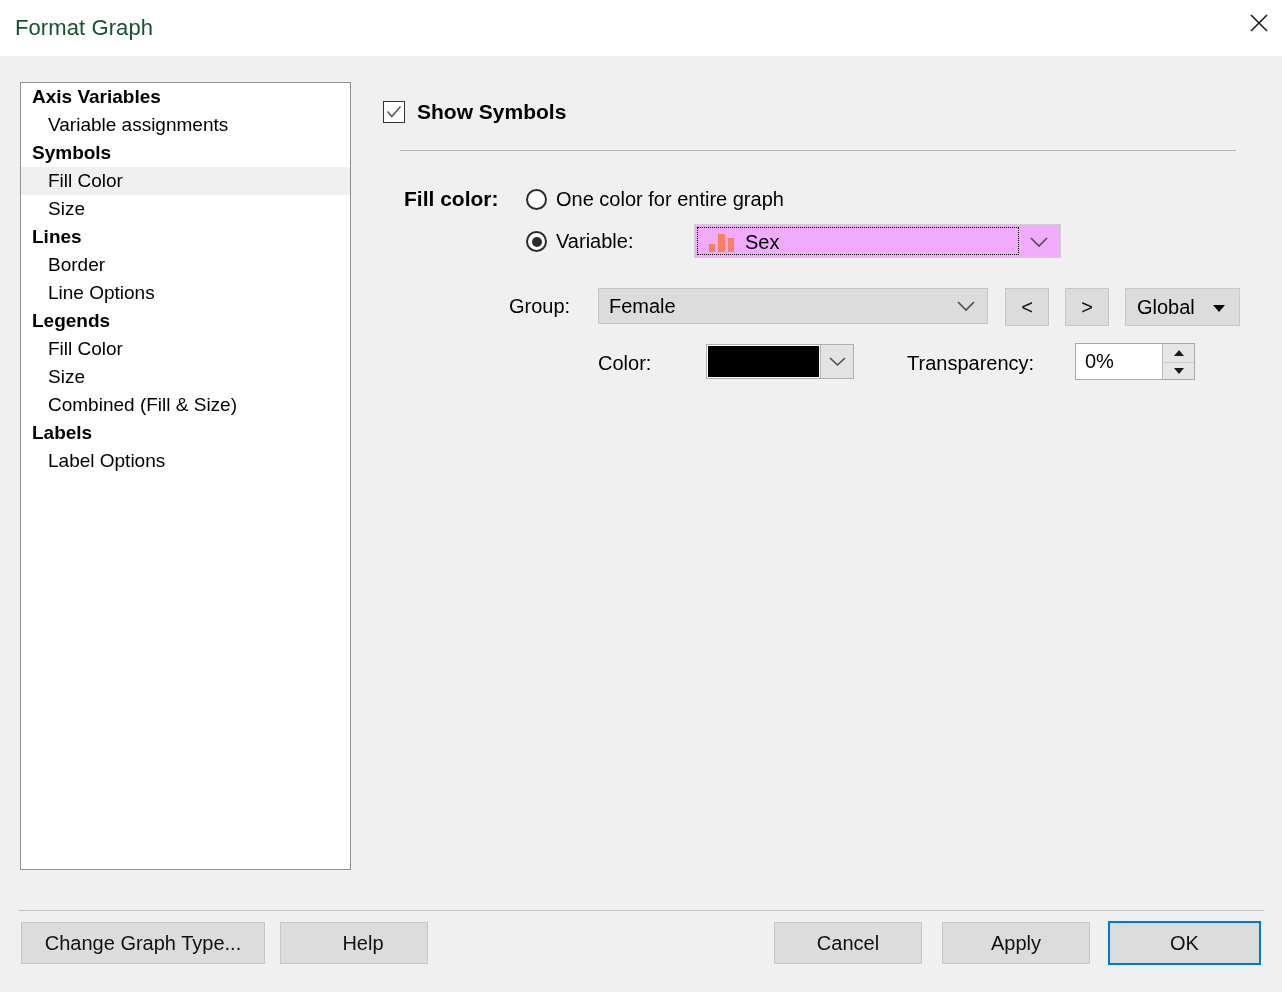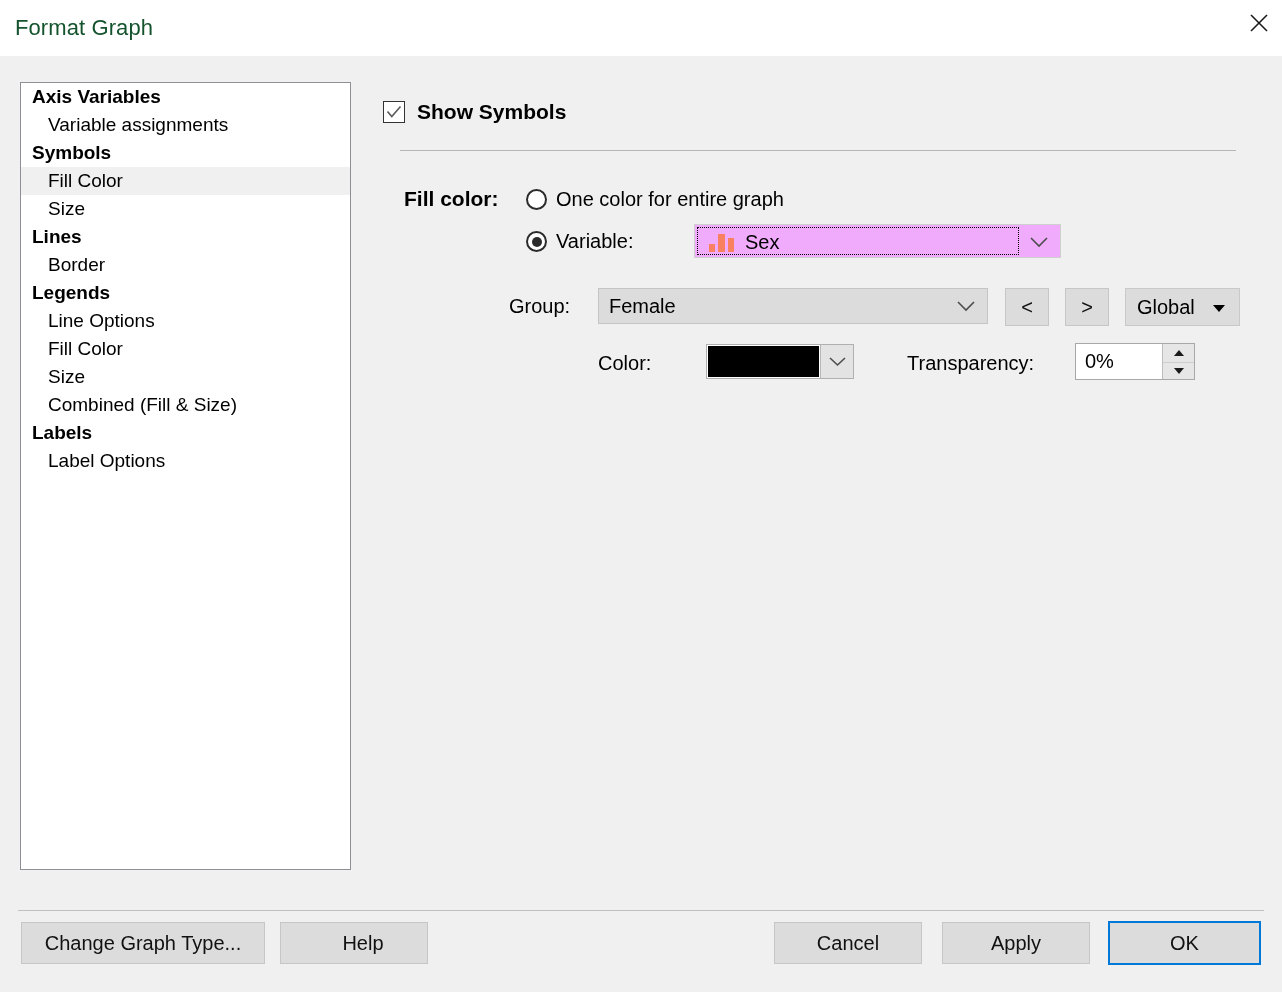--- a/index.html
+++ b/index.html
@@ -425,22 +425,22 @@
 </div>
 
 <div class="listbox" id="listbox">
     <div class="list-item group">Axis Variables</div>
     <div class="list-item child">Variable assignments</div>
     <div class="list-item group">Symbols</div>
     <div class="list-item child selected">Fill Color</div>
     <div class="list-item child">Size</div>
     <div class="list-item group">Lines</div>
     <div class="list-item child">Border</div>
+    <div class="list-item child">Line Options</div>
     <div class="list-item group">Legends</div>
-    <div class="list-item child">Line Options</div>
     <div class="list-item child">Fill Color</div>
     <div class="list-item child">Size</div>
     <div class="list-item child">Combined (Fill &amp; Size)</div>
     <div class="list-item group">Labels</div>
     <div class="list-item child">Label Options</div>
   </div>
 
 <div class="panel">
 
   <div class="checkbox-row">

